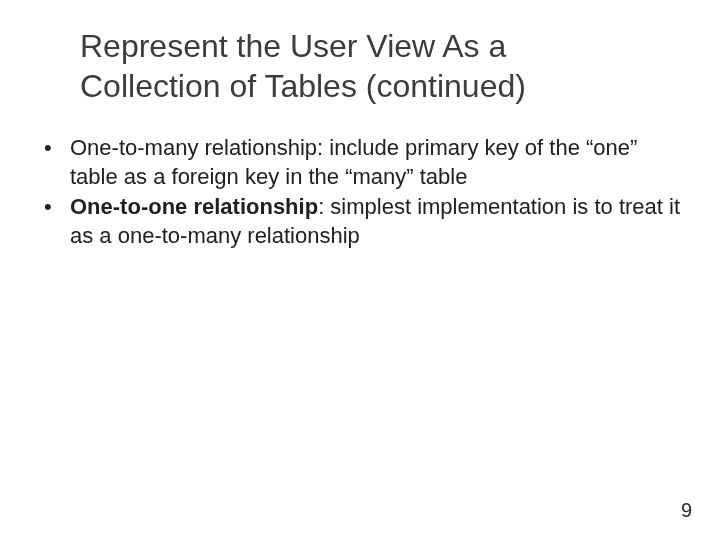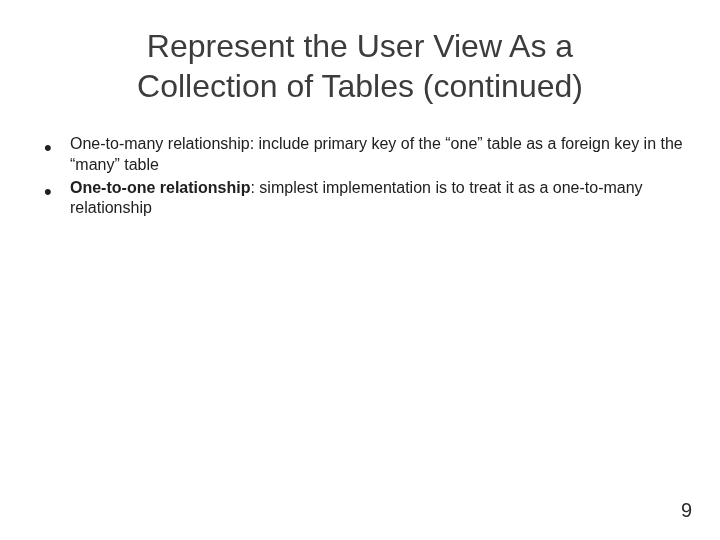--- a/index.html
+++ b/index.html
@@ -16,35 +16,34 @@
   .slide {
     width: 720px;
     height: 540px;
     box-sizing: border-box;
     padding: 26px 36px 0 36px;
     position: relative;
   }
   .title {
     font-size: 32px;
     line-height: 1.25;
-    text-align: center;
     font-weight: 400;
     margin: 0 auto 28px auto;
     max-width: 560px;
     color: #3c3c3c;
   }
   ul.bullets {
     list-style: none;
     padding: 0;
     margin: 0 0 0 0;
   }
   ul.bullets li {
     position: relative;
     padding-left: 34px;
-    font-size: 16px;
+    font-size: 22px;
     line-height: 1.3;
     margin-bottom: 2px;
     color: #202020;
   }
   ul.bullets li::before {
     content: "•";
     position: absolute;
     left: 8px;
     top: 0;
     font-size: 22px;

